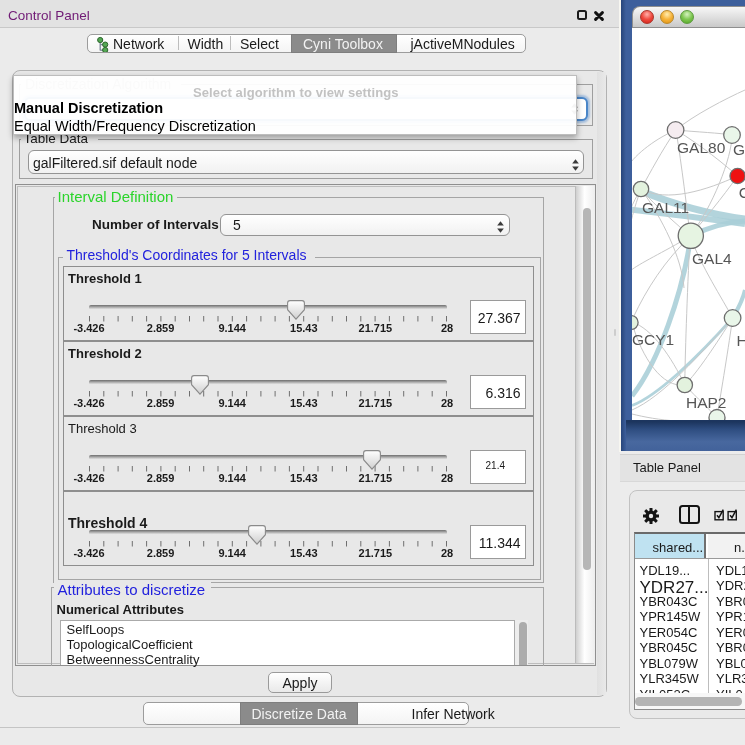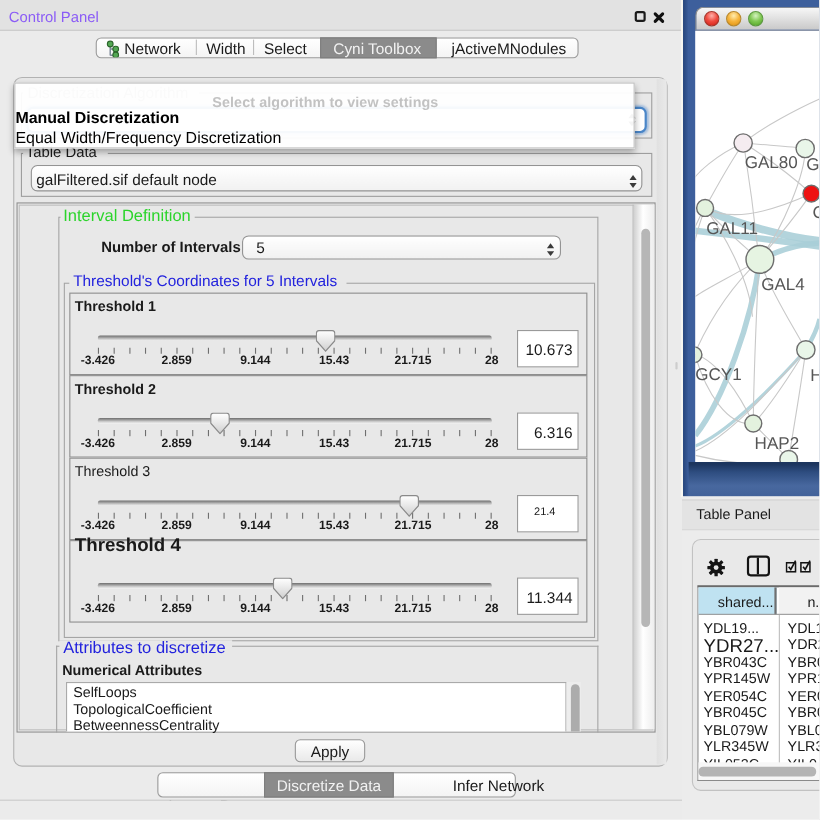--- a/index.html
+++ b/index.html
@@ -7,21 +7,21 @@
   .abs{position:absolute;}
   #stage{position:relative;width:745px;height:745px;background:#ececec;overflow:hidden;}
   .txt{position:absolute;white-space:nowrap;color:#1a1a1a;}
 </style>
 </head>
 <body>
 <div id="stage">
 
   <div class="abs" id="cpwin" style="left:0;top:0;width:620px;height:728px;background:#ebebeb;"></div>
   <div class="abs" style="left:0;top:0;width:620px;height:27px;background:#e2e2e2;border-bottom:1px solid #c8c8c8;"></div>
-  <div class="txt" style="left:8px;top:8px;font-size:13.5px;color:#8b5cf6;">Control Panel</div>
+  <div class="txt" style="left:8px;top:8px;font-size:13.5px;color:#701a75;">Control Panel</div>
 
   <div class="abs" style="left:577px;top:10px;width:5.5px;height:6px;border:2px solid #1a1a1a;border-radius:2.5px;"></div>
   <svg class="abs" style="left:594px;top:11px;" width="10" height="10" viewBox="0 0 10 10">
     <path d="M1.6 1.6 L8.4 8.4 M8.4 1.6 L1.6 8.4" stroke="#111" stroke-width="2.9" stroke-linecap="round"></path>
   </svg>
 
   <div class="abs" style="left:87px;top:34px;width:439px;height:19px;background:linear-gradient(#ffffff,#f4f4f4);border:1px solid #9c9c9c;border-radius:5px;box-sizing:border-box;"></div>
   <svg class="abs" style="left:96px;top:34px;" width="14" height="18" viewBox="0 0 14 18">
     <line x1="4.2" y1="6" x2="4.2" y2="16.4" stroke="#7a8796" stroke-width="1.3"></line>
     <line x1="4.2" y1="10.6" x2="9" y2="10.6" stroke="#7a8796" stroke-width="1.3"></line>
@@ -131,21 +131,21 @@
       <svg class="abs" style="left:286.6376px;top:300.4px;" width="18" height="20" viewBox="0 0 18 20">
         <path d="M3 0.6 H15 A2.5 2.5 0 0 1 17.4 3.1 V9.7 L9 19.2 L0.6 9.7 V3.1 A2.5 2.5 0 0 1 3 0.6 Z" fill="url(#thg1)" stroke="#8a8a8a" stroke-width="1.1"></path>
         <defs>
           <linearGradient id="thg1" x1="0" y1="0" x2="0" y2="1">
             <stop offset="0" stop-color="#ffffff"></stop>
             <stop offset="1" stop-color="#cfcfcf"></stop>
           </linearGradient>
         </defs>
       </svg>
       <div class="abs" style="left:470px;top:300px;width:56px;height:34px;background:#fff;border:1px solid #9a9a9a;box-sizing:border-box;"></div>
-      <div class="txt" style="left:470px;top:309.6px;width:50.5px;text-align:right;font-size:14px;">10.673</div>
+      <div class="txt" style="left:470px;top:309.6px;width:50.5px;text-align:right;font-size:14px;">27.367</div>
       <div class="abs" style="left:63px;top:341px;width:470.5px;height:75px;border:1px solid #8e8e8e;background:#e8e8e8;box-sizing:border-box;"></div>
       <div class="txt" style="left:68px;top:345.6px;font-size:13px;font-weight:bold;">Threshold 2</div>
       <div class="abs" style="left:89px;top:380px;width:358px;height:5px;background:linear-gradient(#6e6e6e 0,#9e9e9e 35%,#cccccc 65%,#f2f2f2 100%);border-radius:2px;box-sizing:border-box;"></div>
       <svg class="abs" style="left:0;top:391px;" width="540" height="6" viewBox="0 0 540 6">
         <line x1="89.5" y1="0" x2="89.5" y2="5.5" stroke="#6f6f6f" stroke-width="1"></line>
         <line x1="103.8" y1="0" x2="103.8" y2="5.5" stroke="#6f6f6f" stroke-width="1"></line>
         <line x1="118.1" y1="0" x2="118.1" y2="5.5" stroke="#6f6f6f" stroke-width="1"></line>
         <line x1="132.3" y1="0" x2="132.3" y2="5.5" stroke="#6f6f6f" stroke-width="1"></line>
         <line x1="146.6" y1="0" x2="146.6" y2="5.5" stroke="#6f6f6f" stroke-width="1"></line>
         <line x1="160.9" y1="0" x2="160.9" y2="5.5" stroke="#6f6f6f" stroke-width="1"></line>
@@ -229,21 +229,21 @@
         <defs>
           <linearGradient id="thg3" x1="0" y1="0" x2="0" y2="1">
             <stop offset="0" stop-color="#ffffff"></stop>
             <stop offset="1" stop-color="#cfcfcf"></stop>
           </linearGradient>
         </defs>
       </svg>
       <div class="abs" style="left:470px;top:450px;width:56px;height:34px;background:#fff;border:1px solid #9a9a9a;box-sizing:border-box;"></div>
       <div class="txt" style="left:470px;top:459.6px;width:50.5px;text-align:center;font-size:10px;">21.4</div>
       <div class="abs" style="left:63px;top:491px;width:470.5px;height:75px;border:1px solid #8e8e8e;background:#e8e8e8;box-sizing:border-box;"></div>
-      <div class="txt" style="left:68px;top:486px;font-size:17px;font-weight:bold;">Threshold 4</div>
+      <div class="txt" style="left:68px;top:515px;font-size:14px;font-weight:bold;">Threshold 4</div>
       <div class="abs" style="left:89px;top:530px;width:358px;height:5px;background:linear-gradient(#6e6e6e 0,#9e9e9e 35%,#cccccc 65%,#f2f2f2 100%);border-radius:2px;box-sizing:border-box;"></div>
       <svg class="abs" style="left:0;top:541px;" width="540" height="6" viewBox="0 0 540 6">
         <line x1="89.5" y1="0" x2="89.5" y2="5.5" stroke="#6f6f6f" stroke-width="1"></line>
         <line x1="103.8" y1="0" x2="103.8" y2="5.5" stroke="#6f6f6f" stroke-width="1"></line>
         <line x1="118.1" y1="0" x2="118.1" y2="5.5" stroke="#6f6f6f" stroke-width="1"></line>
         <line x1="132.3" y1="0" x2="132.3" y2="5.5" stroke="#6f6f6f" stroke-width="1"></line>
         <line x1="146.6" y1="0" x2="146.6" y2="5.5" stroke="#6f6f6f" stroke-width="1"></line>
         <line x1="160.9" y1="0" x2="160.9" y2="5.5" stroke="#6f6f6f" stroke-width="1"></line>
         <line x1="175.2" y1="0" x2="175.2" y2="5.5" stroke="#6f6f6f" stroke-width="1"></line>
         <line x1="189.5" y1="0" x2="189.5" y2="5.5" stroke="#6f6f6f" stroke-width="1"></line>

